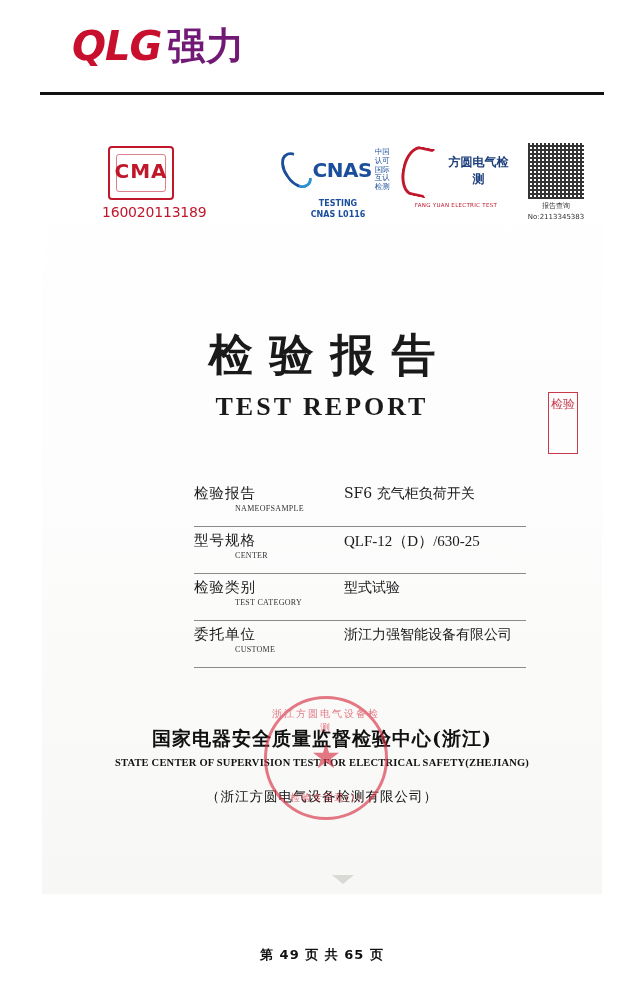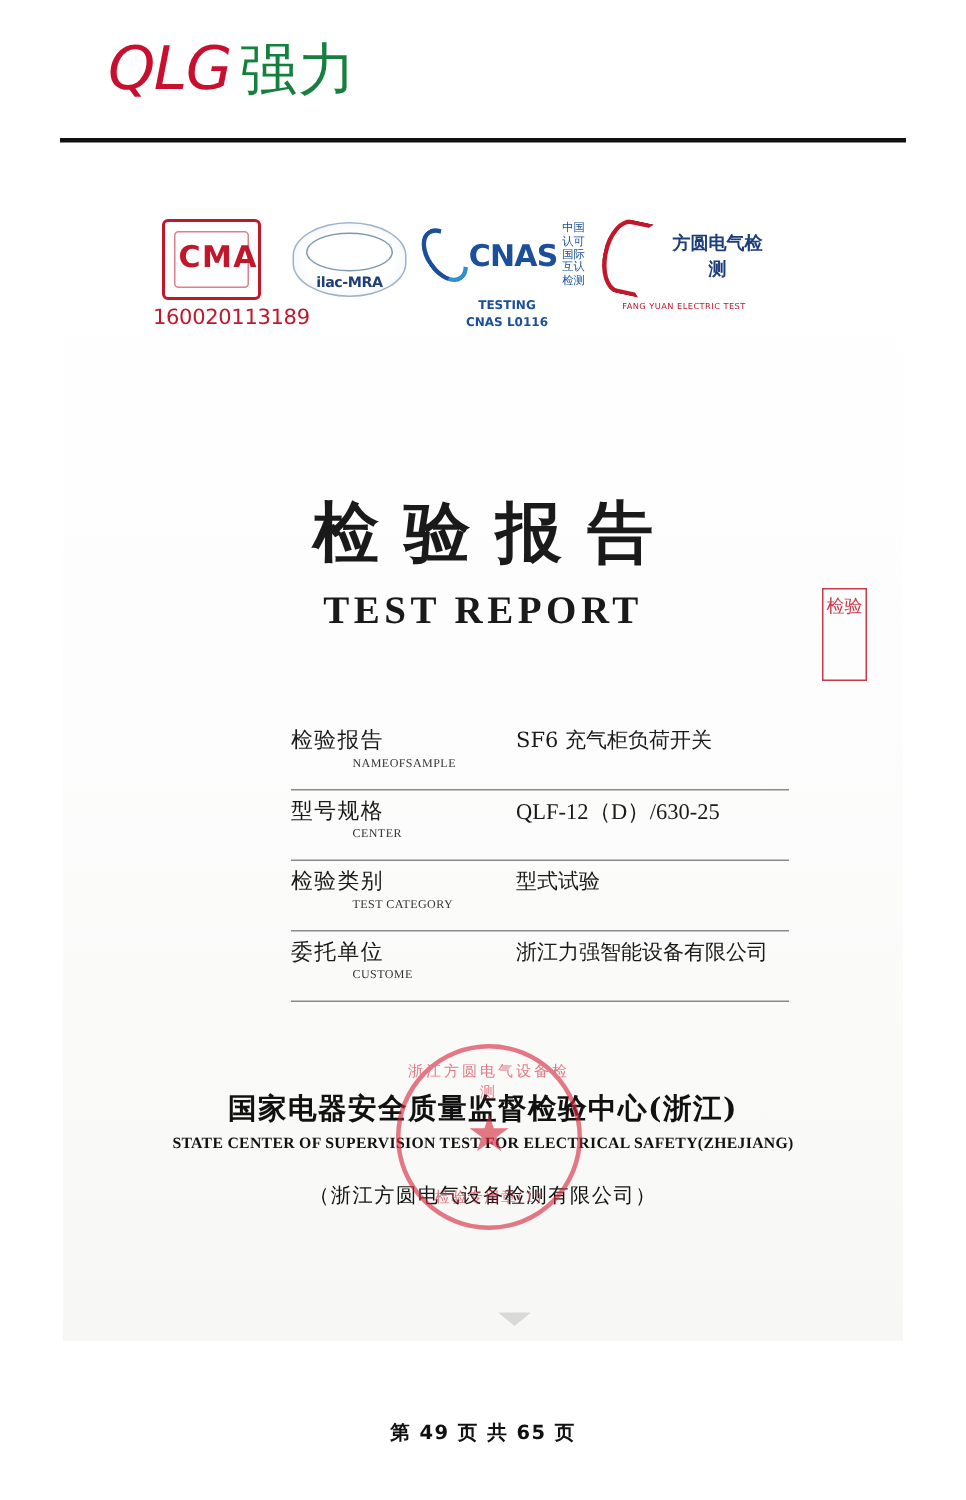--- a/index.html
+++ b/index.html
@@ -26,32 +26,32 @@
   .brand-logo {
     position: absolute;
     left: 72px;
     top: 0;
     display: flex;
     align-items: center;
     gap: 6px;
   }
   .brand-qlg {
     font-family: "DejaVu Sans", sans-serif;
-    font-weight: normal;
+    font-weight: bold;
     font-style: italic;
     font-size: 40px;
     letter-spacing: -1px;
     color: #c8102e;
     line-height: 1;
   }
   .brand-cn {
     font-family: "DejaVu Sans", sans-serif;
-    font-weight: normal;
+    font-weight: bold;
     font-size: 38px;
-    color: #15803d;
+    color: #701a75;
     line-height: 1;
     letter-spacing: 1px;
   }
   .header-rule {
     position: absolute;
     left: 40px;
     top: 92px;
     width: 564px;
     height: 3px;
     background: #111111;
@@ -73,21 +73,21 @@
     left: 60px;
     top: 38px;
     width: 450px;
     height: 88px;
   }
   .cert-badge {
     position: absolute;
     top: 0;
     text-align: center;
   }
-  .cma { left: 0; width: 78px; text-align: right; }
+  .cma { left: 0; width: 78px; }
   .ilac { left: 92px; width: 78px; }
   .cnas { left: 182px; width: 108px; }
   .fangyuan { left: 300px; width: 108px; }
   .qrbox { left: 418px; width: 72px; }
 
   .cma-mark {
     width: 62px; height: 50px;
     margin: 4px auto 0;
     border: 2px solid #c0172b;
     border-radius: 4px;
@@ -417,26 +417,20 @@
 
 <div class="page-scan">
 
   <div class="cert-row">
 
     <div class="cert-badge cma">
       <div class="cma-mark">CMA</div>
       <div class="cma-num">160020113189</div>
     </div>
 
-    <div class="cert-badge ilac">
-      <div class="ilac-mark">
-        <div class="ring"></div>
-        <div class="ilac-text">ilac-MRA</div>
-      </div>
-    </div>
 
     <div class="cert-badge cnas">
       <div class="cnas-mark">
         <div class="cnas-swoosh"></div>
         <div>
           <div class="cnas-word">CNAS</div>
         </div>
         <div class="cnas-cn">中国认可<br>国际互认<br>检测</div>
       </div>
       <div class="cnas-sub">TESTING</div>
@@ -444,20 +438,25 @@
     </div>
 
     <div class="cert-badge fangyuan">
       <div class="fy-mark">
         <div class="fy-arc"></div>
         <div class="fy-cn">方圆电气检测</div>
       </div>
       <div class="fy-en">FANG YUAN ELECTRIC TEST</div>
     </div>
 
+    <div class="cert-badge qrbox">
+      <div class="qr-mark"></div>
+      <div class="qr-cap">报告查询</div>
+      <div class="qr-cap">No:2113345383</div>
+    </div>
   </div>
 
   <div class="title-cn">检验报告</div>
   <div class="title-en">TEST REPORT</div>
 
   <div class="side-seal">检验</div>
 
   <div class="fields">
 
     <div class="field-row">

